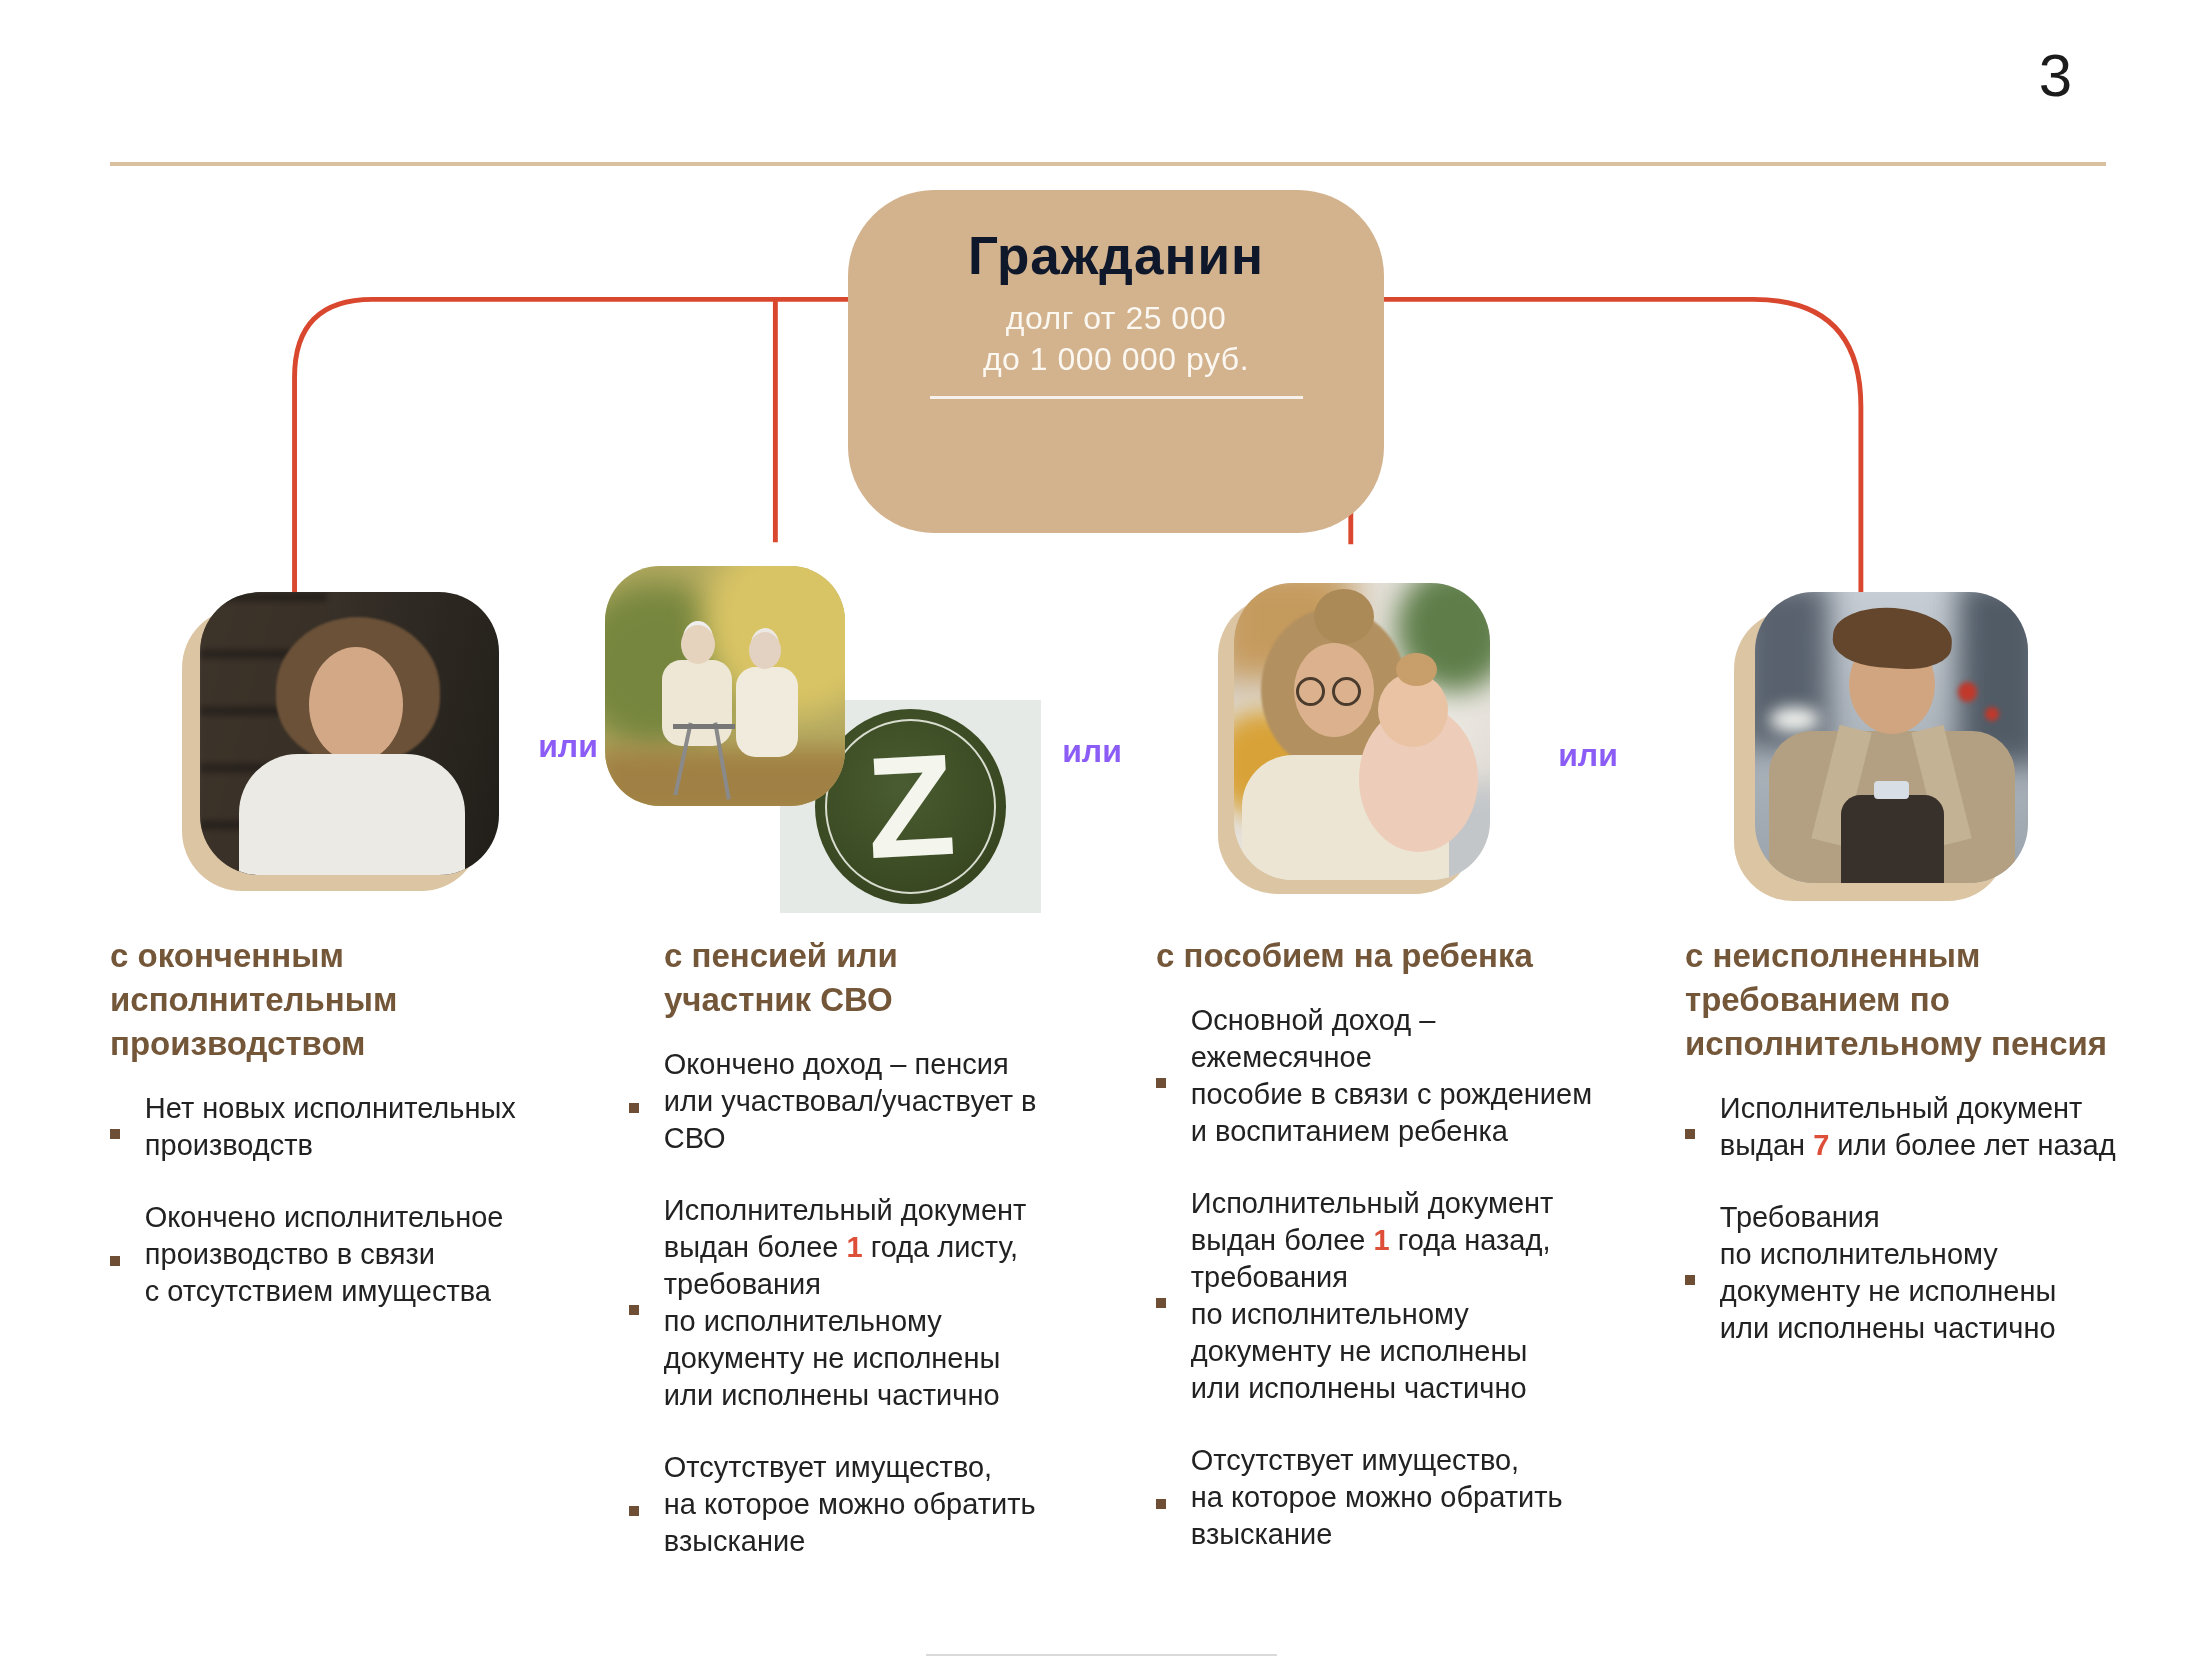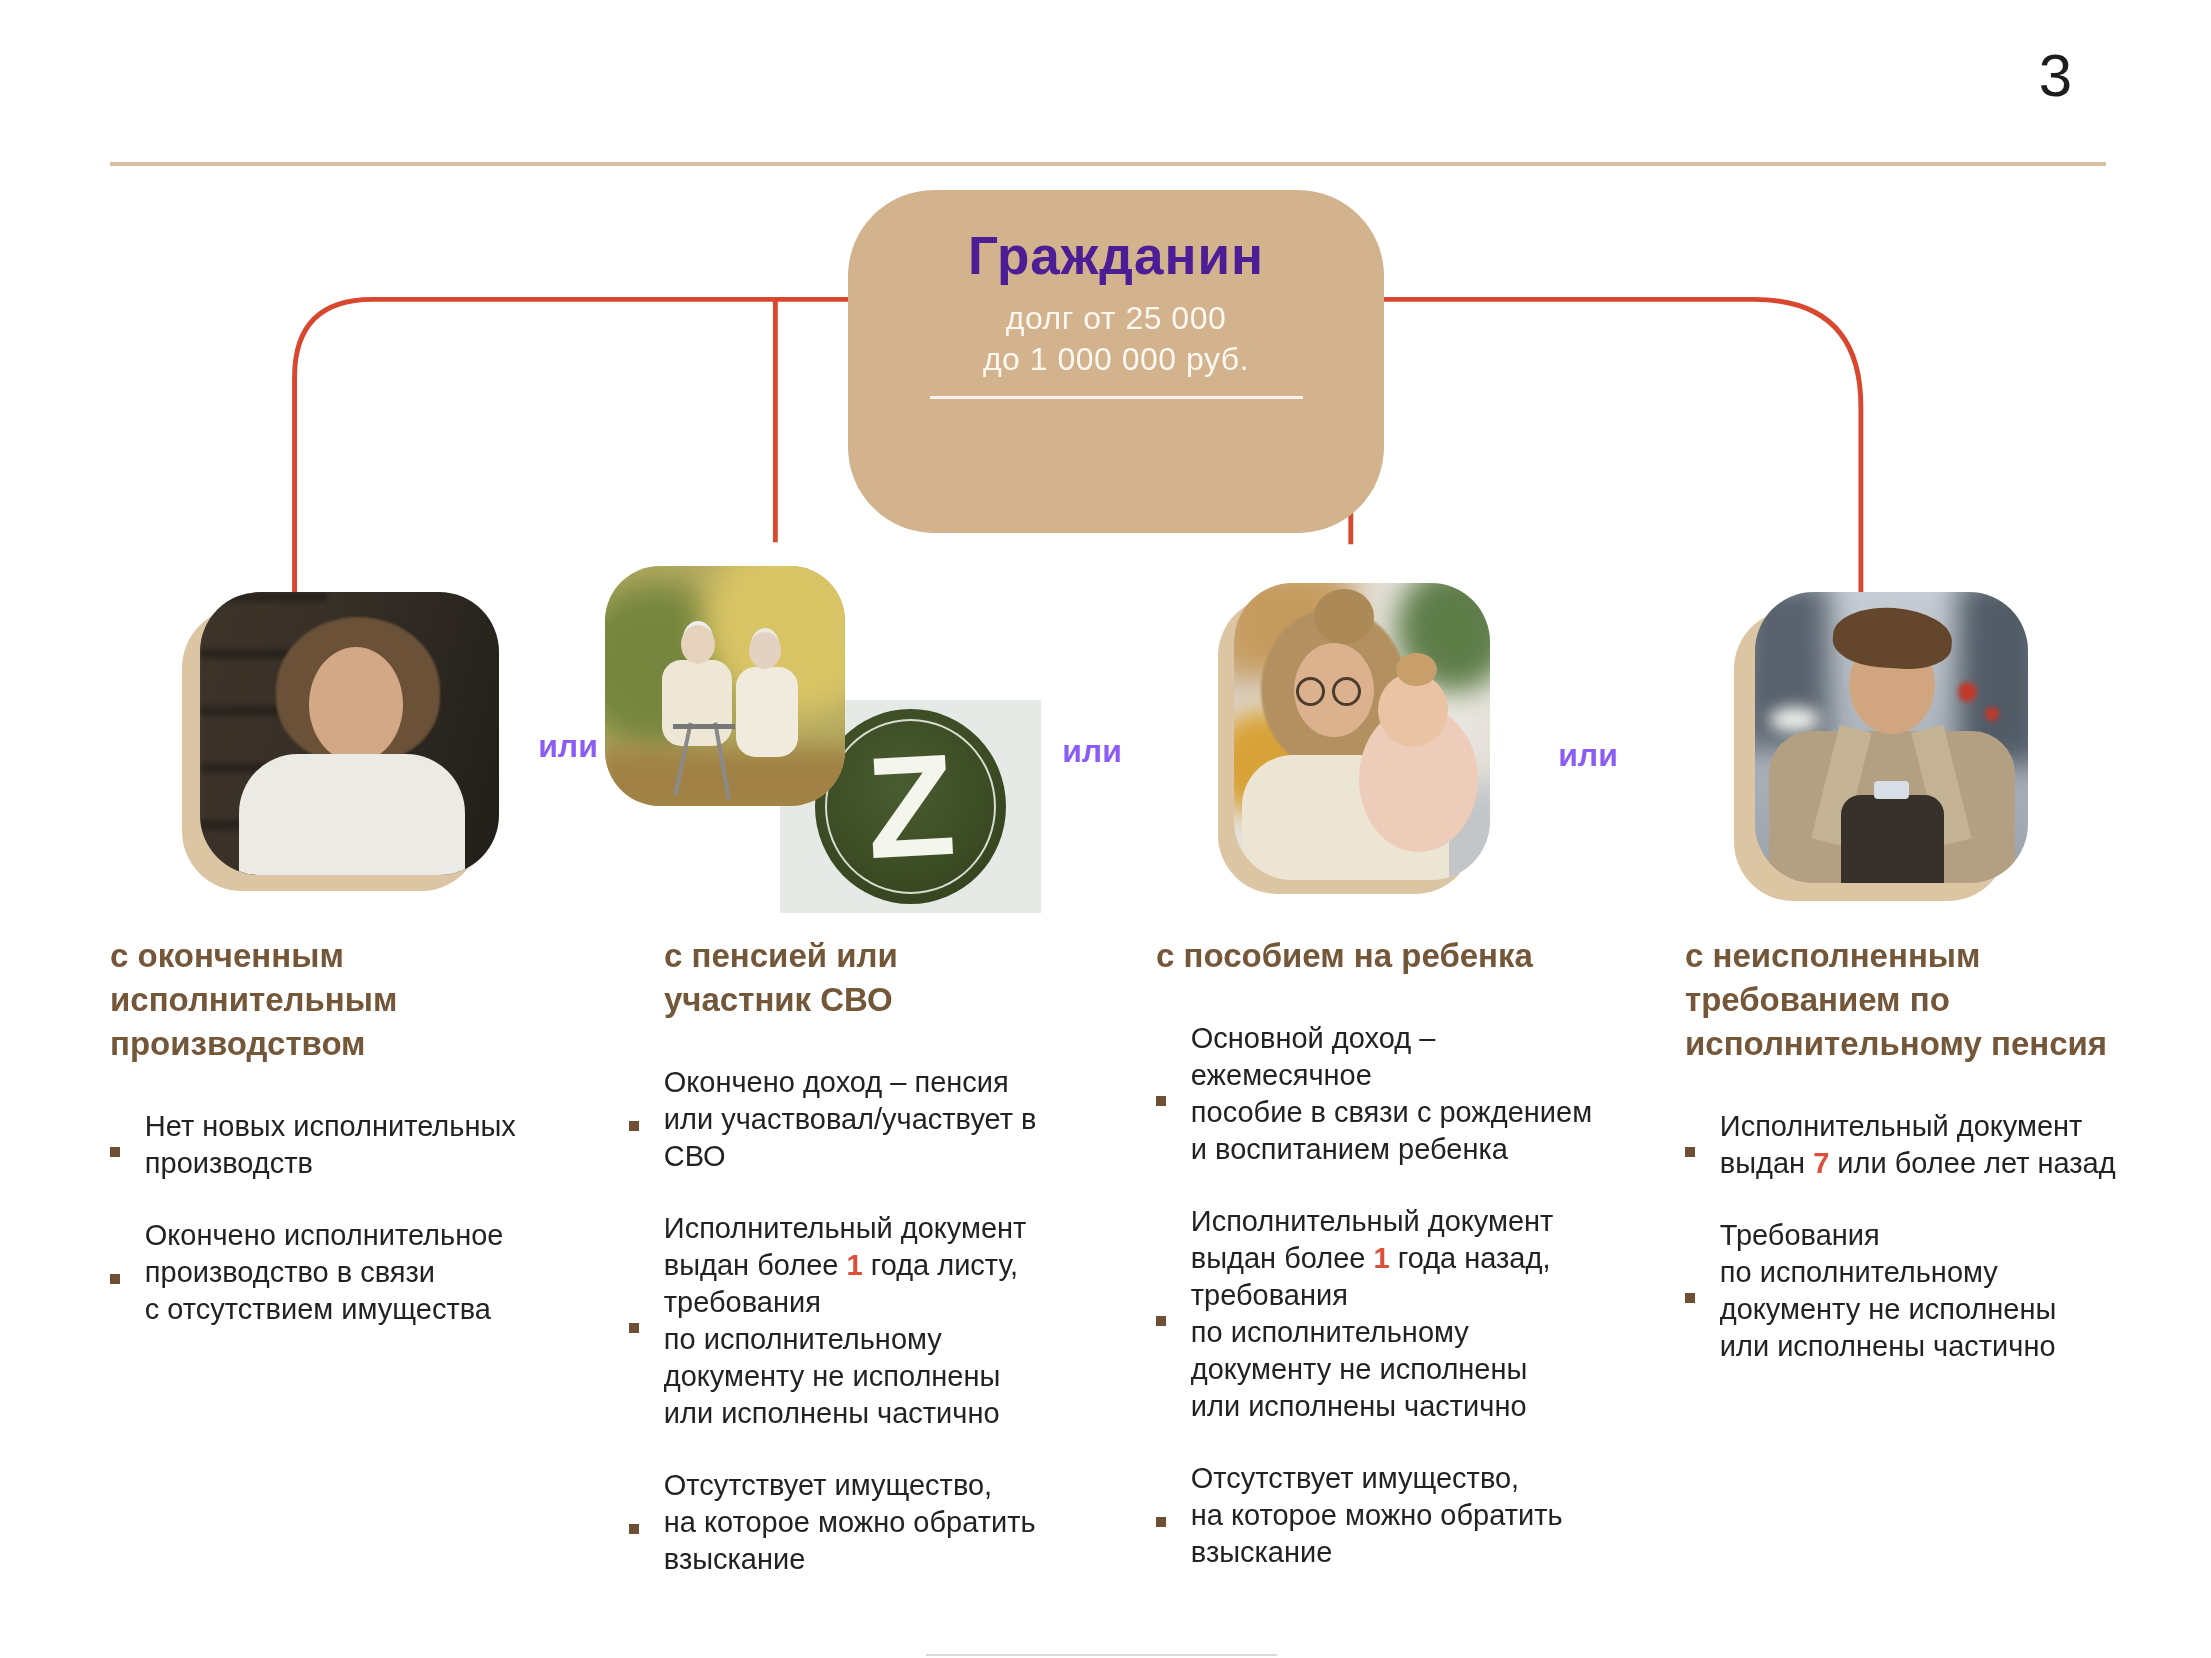--- a/index.html
+++ b/index.html
@@ -22,21 +22,21 @@
   .page-number{position:absolute;right:98px;top:41px;width:117px;text-align:center;font-size:60px;font-weight:400;color:#1c1c1c;}
   .top-divider{position:absolute;left:110px;top:162px;width:1996px;height:3.9px;background:var(--beige-line);}
 
   
   .connectors{position:absolute;left:0;top:0;z-index:1;}
   .connectors path{stroke:var(--connector-red);stroke-width:5;fill:none;}
 
   
   .center-box{position:absolute;left:848px;top:190px;width:536px;height:343px;border-radius:86px;
     background:var(--beige-box);z-index:2;text-align:center;color:#fdfcfa;}
-  .box-title{margin-top:35px;font-size:53px;font-weight:700;letter-spacing:1px;color:#4c1d95;}
+  .box-title{margin-top:35px;font-size:53px;font-weight:700;letter-spacing:1px;color:#0f172a;}
   .box-sub{font-size:32px;line-height:41px;letter-spacing:0.5px;white-space:pre-line;color:#fbf7f1;}
   .box-sub.first{margin-top:11.7px;}
   .box-divider{width:373px;height:2.9px;background:#f6f1ea;margin:16.6px auto 13.7px;}
 
   
   .photo-group{position:absolute;z-index:3;}
   .photo-shadow{position:absolute;background:var(--photo-shadow);}
   .photo-img{position:absolute;left:0;top:0;overflow:hidden;}
   .photo-img>div{position:absolute;}
 
@@ -108,21 +108,21 @@
   .or-3{left:1549px;top:737px;}
 
   
   #columns{position:absolute;left:0;top:0;width:100%;height:100%;z-index:4;}
   .column{position:absolute;top:934px;}
   .col-0{left:110px;width:466px;}
   .col-1{left:629px;width:458px;}
   .col-2{left:1156px;width:488px;}
   .col-3{left:1685px;width:468px;}
   .col-heading{font-size:33px;font-weight:700;line-height:44px;color:var(--heading-brown);
-    white-space:pre-line;margin-bottom:42px;}
+    white-space:pre-line;margin-bottom:24px;}
   .col-1 .col-heading{margin-left:35px;}
   .bullet{display:flex;gap:25px;margin-bottom:35px;align-items:center;}
   .bullet-sq{flex:none;width:9.8px;height:9.8px;background:var(--bullet-brown);margin-top:13.7px;}
   .bullet-txt{font-size:29px;line-height:37px;color:var(--text-dark);white-space:pre-line;}
   .bullet-txt .hl{color:var(--highlight-red);font-weight:700;}
 
   .bottom-faint-line{position:absolute;left:926px;top:1654px;width:351px;height:2px;background:#dadada;}
 </style>
 </head>
 <body>

